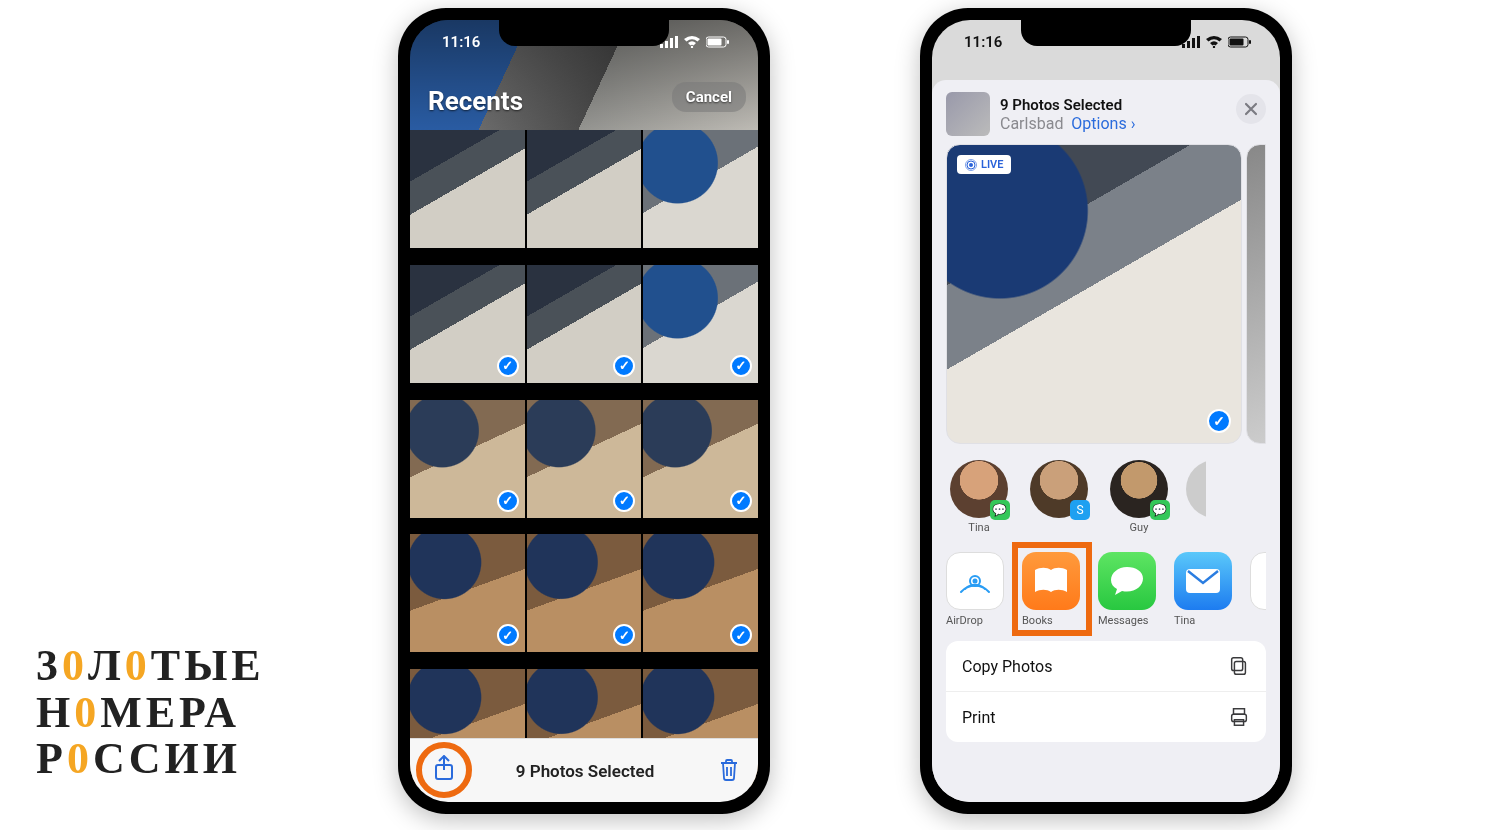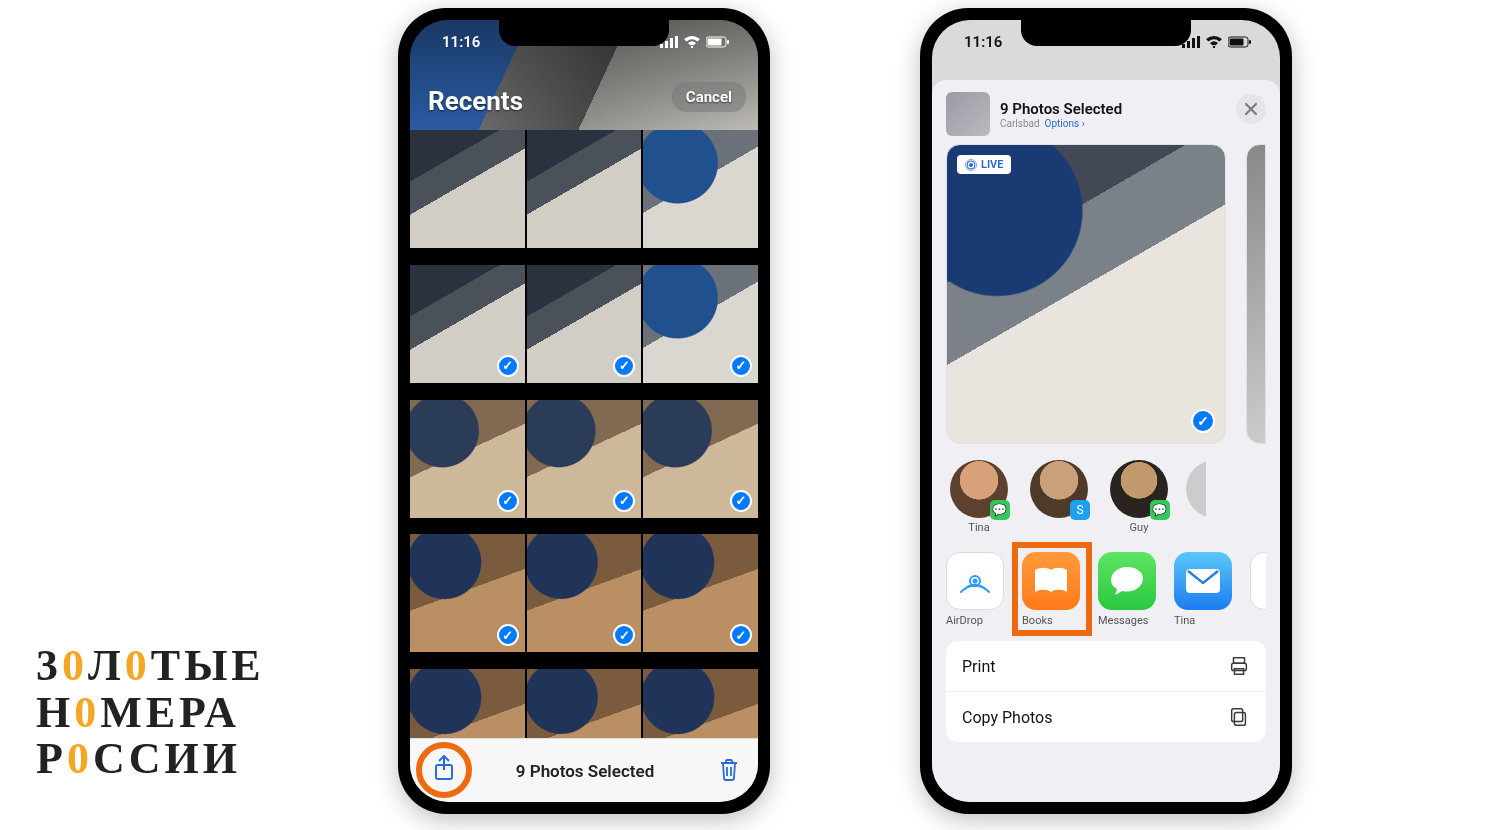--- a/index.html
+++ b/index.html
@@ -208,33 +208,33 @@
     width: 44px; height: 44px; border-radius: 6px;
     background: linear-gradient(135deg, #99a 0%, #bbb 100%);
     position: relative;
   }
   .sheet-header .thumb-mini::after{
     content:""; position:absolute; left:2px; top:2px; width:44px; height:44px;
     border-radius:6px; background:linear-gradient(135deg,#778 0%, #aaa 100%);
     z-index:-1;
   }
   .sheet-header .info .t1 { font-size: 15px; font-weight: 600; color: #111; }
-  .sheet-header .info .t2 { font-size: 10px; color: #8a8a8f; }
+  .sheet-header .info .t2 { font-size: 16px; color: #8a8a8f; }
   .sheet-header .info .t2 .opt { color: #2a6bdc; }
   .sheet-close {
     position:absolute; right:14px; top:14px;
     width: 30px; height: 30px; border-radius: 50%;
     background: #e4e4ea; color: #7b7b82;
     display:flex; align-items:center; justify-content:center;
     font-size: 18px;
   }
 
   .preview-area {
     display: flex;
-    gap: 20px;
+    gap: 4px;
     padding: 0 14px 10px 14px;
   }
   .preview-main {
     position: relative;
     flex: 1;
     height: 300px;
     border-radius: 14px;
     border: 1px solid #e0e0e5;
     overflow:hidden;
     background:
@@ -580,34 +580,34 @@
               </div>
               <div class="name">Tina</div>
             </div>
             <div class="app" style="width:18px;overflow:hidden">
               <div class="app-icon more"></div>
             </div>
           </div>
 
           <div class="action-list">
             <div class="action-row">
+              <span>Copy Photos</span>
+              <svg viewBox="0 0 24 24">
+                  <rect x="7" y="7" width="12" height="14" rx="2"></rect>
+                  <rect x="4" y="3" width="12" height="14" rx="2"></rect>
+                </svg>
+            </div>
+            <div class="action-row">
               <span>Print</span>
               <svg viewBox="0 0 24 24">
                   <rect x="6" y="3" width="12" height="6"></rect>
                   <rect x="4" y="9" width="16" height="8" rx="2"></rect>
                   <rect x="7" y="15" width="10" height="6"></rect>
                 </svg>
             </div>
-            <div class="action-row">
-              <span>Copy Photos</span>
-              <svg viewBox="0 0 24 24">
-                  <rect x="7" y="7" width="12" height="14" rx="2"></rect>
-                  <rect x="4" y="3" width="12" height="14" rx="2"></rect>
-                </svg>
-            </div>
           </div>
 
         </div>
       </div>
     </div>
   </div>
 
 </div>
 
 </body></html>

